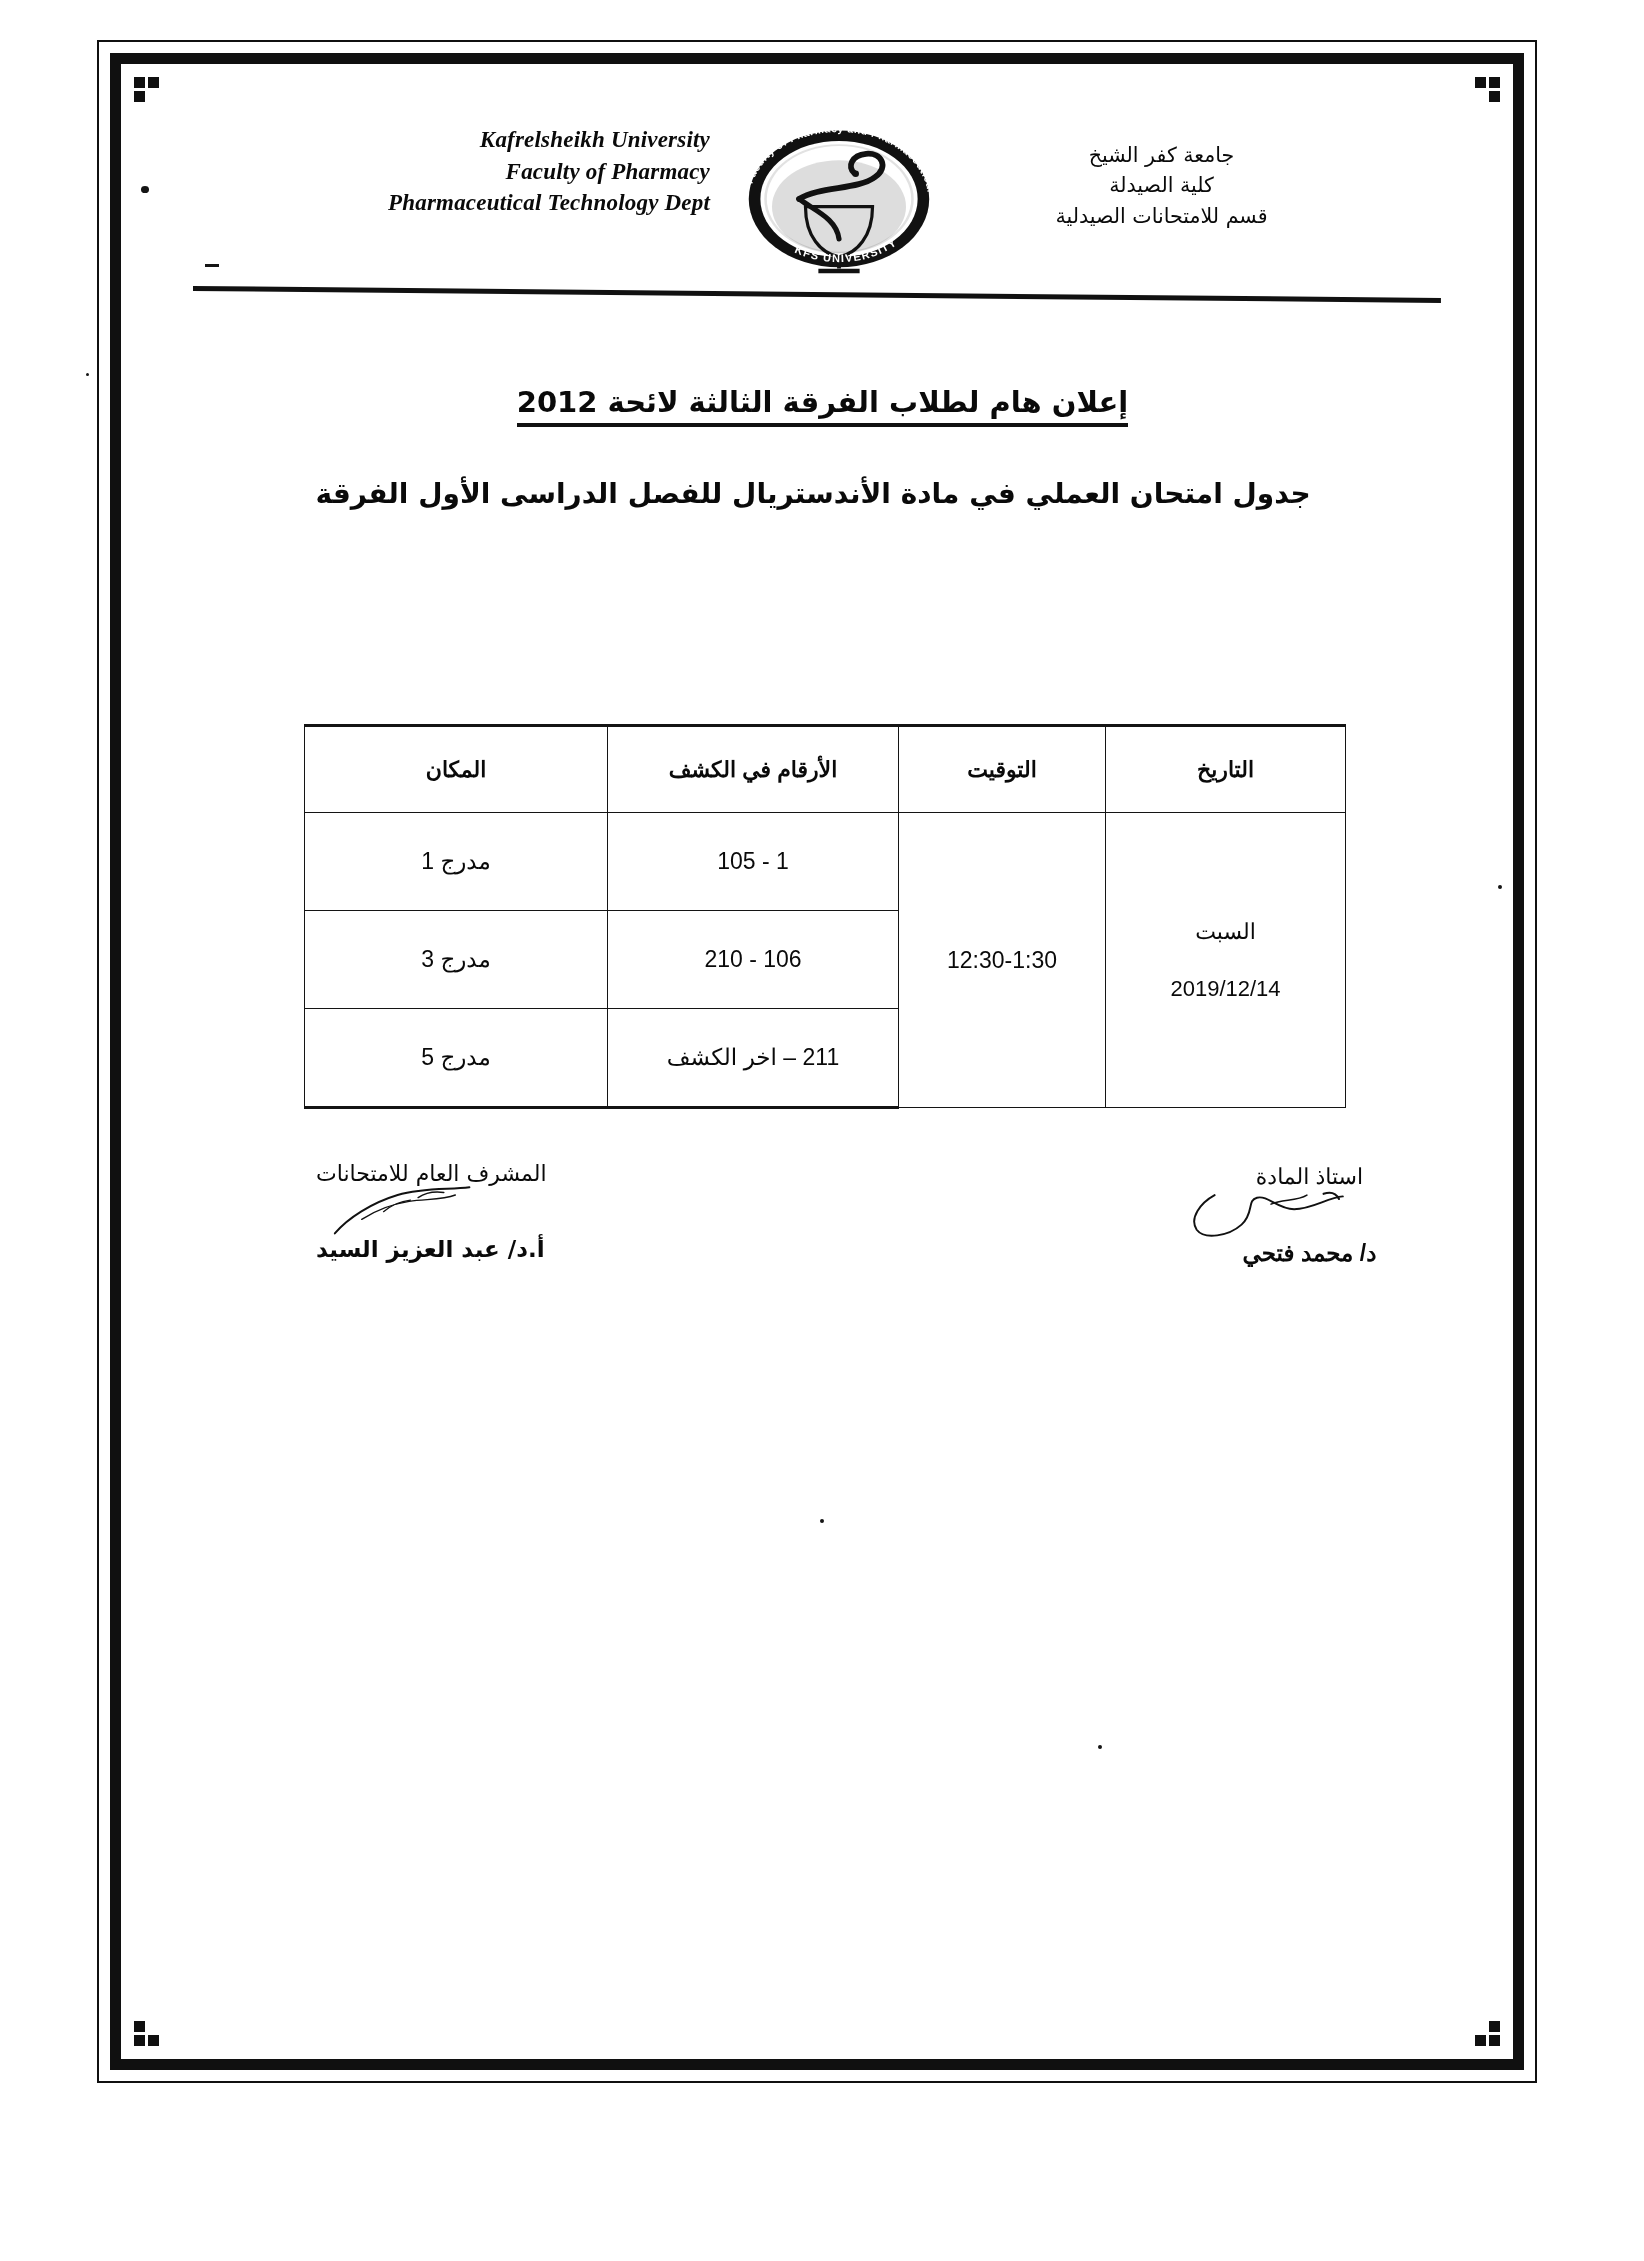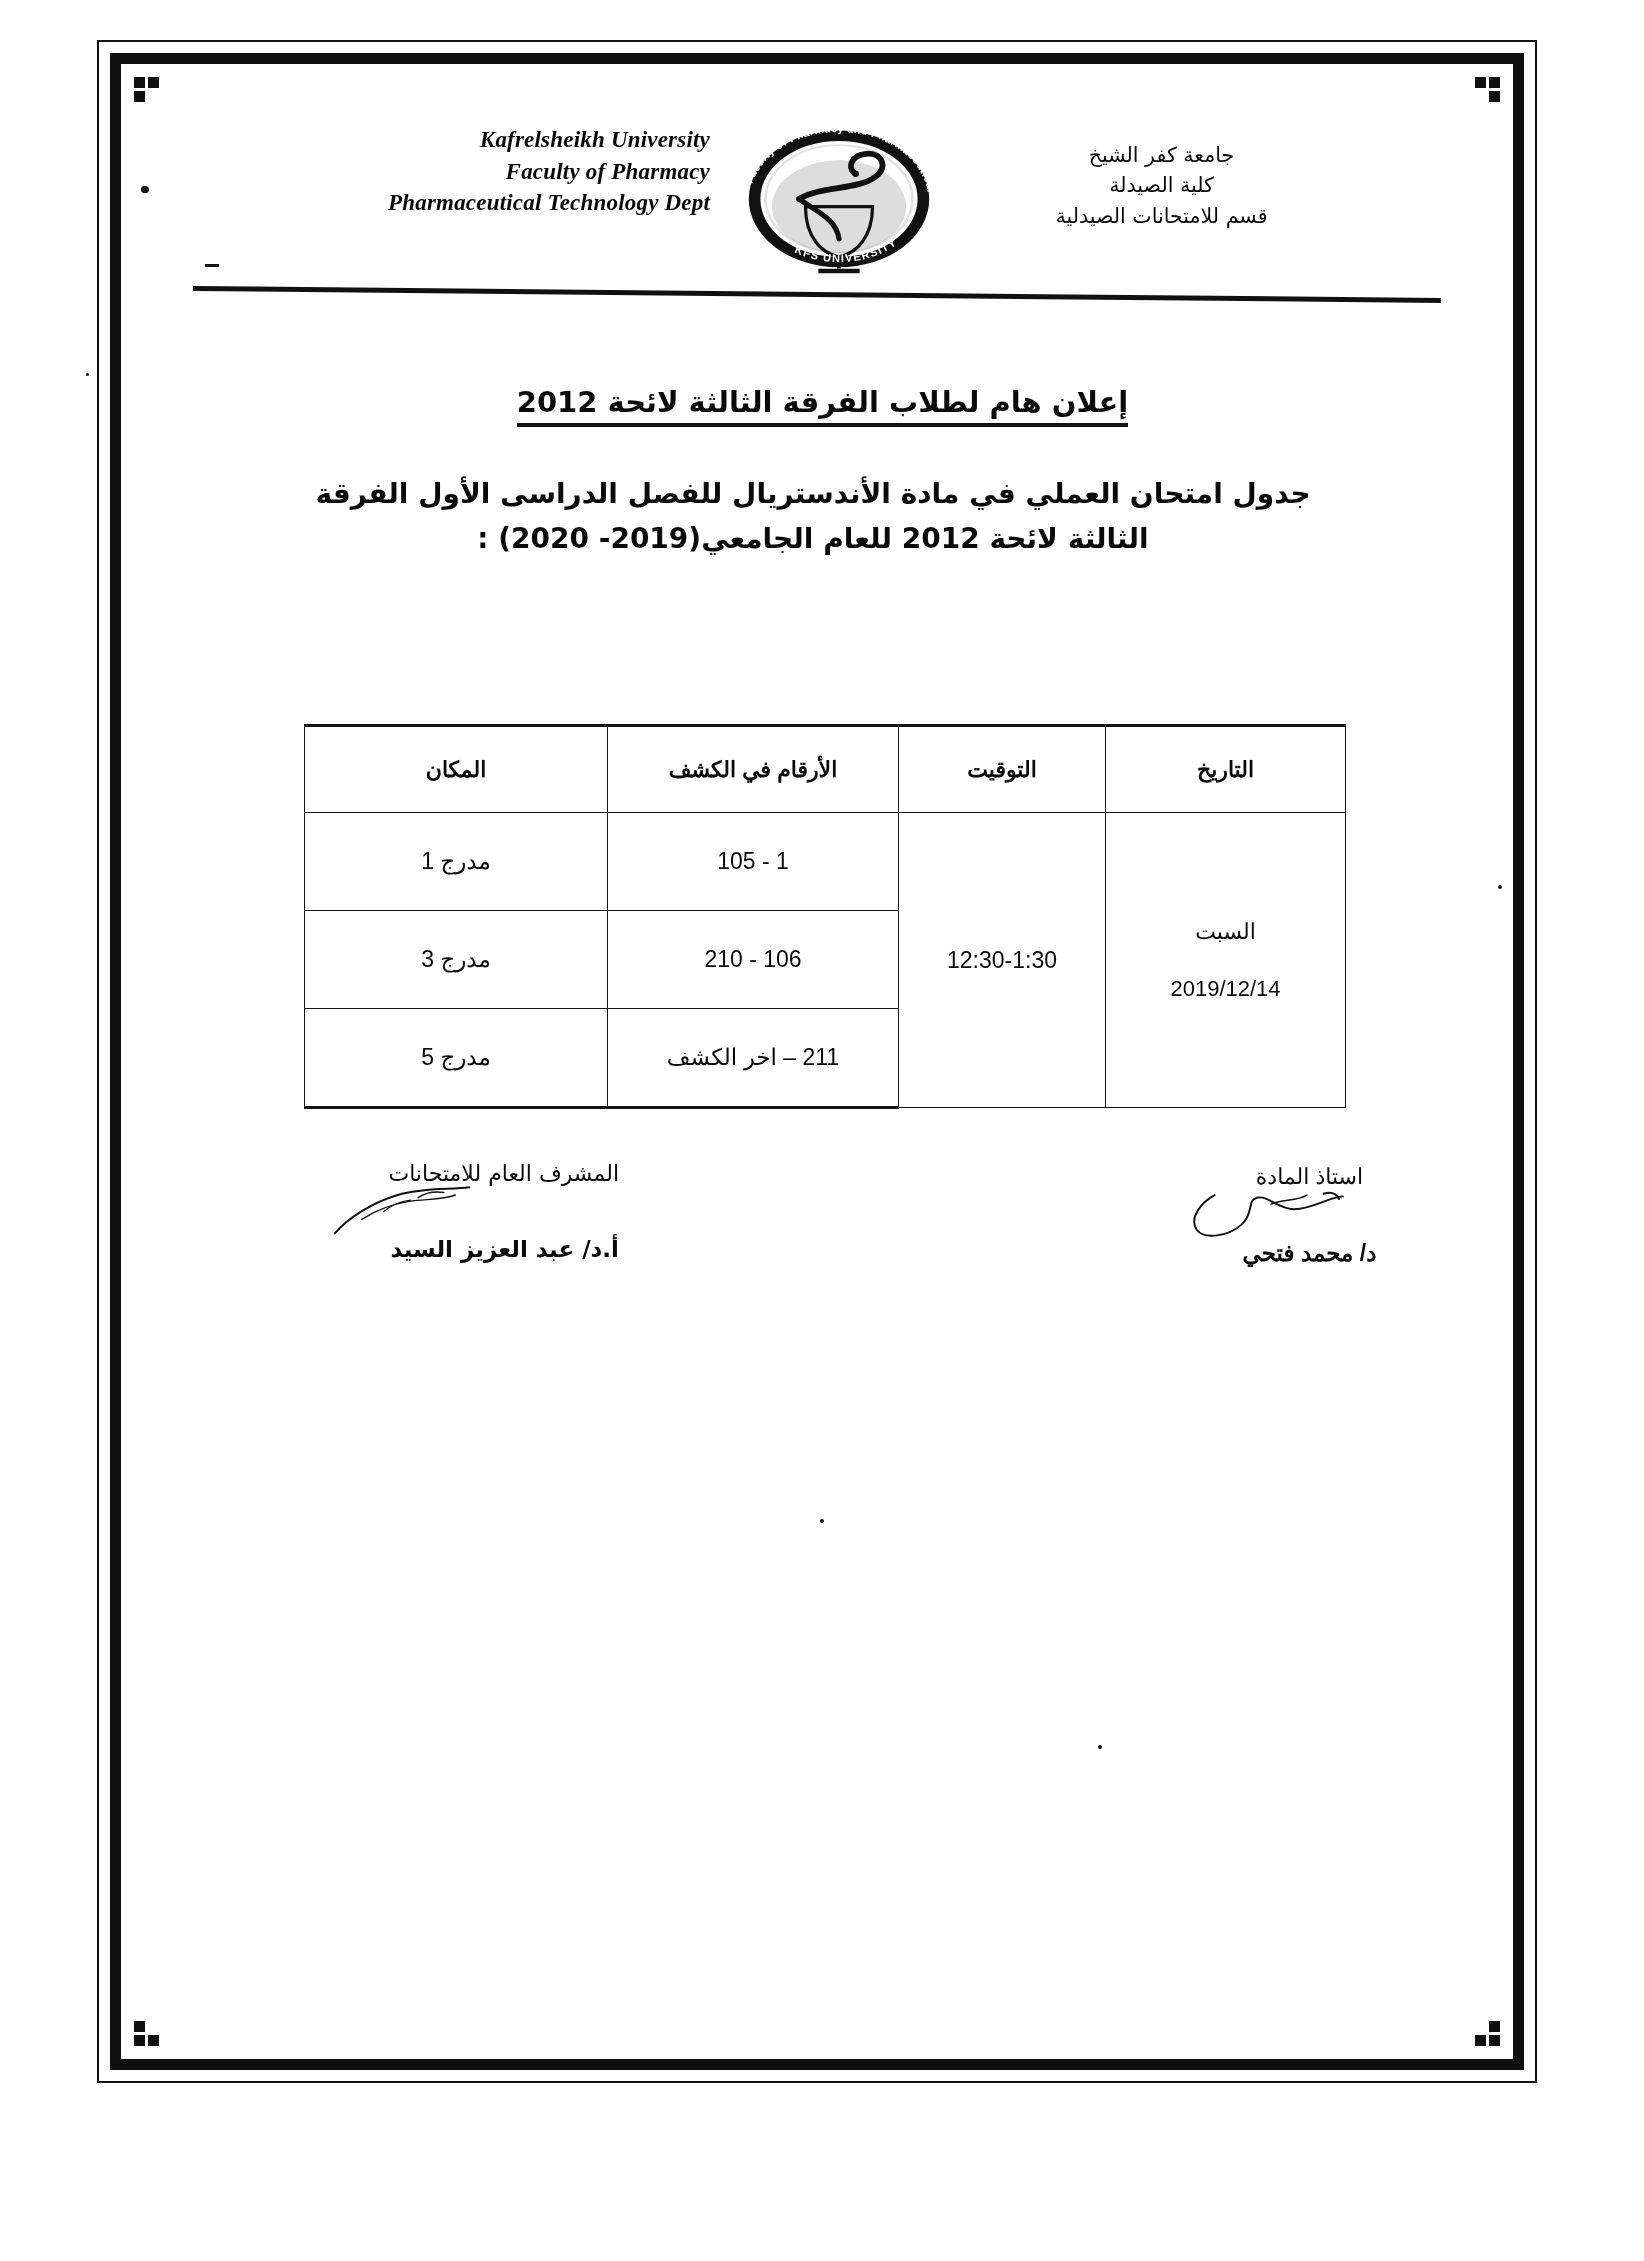--- a/index.html
+++ b/index.html
@@ -209,21 +209,21 @@
     width: 271px;
     text-align: center;
     direction: rtl;
     font-family: Liberation Sans, sans-serif;
   }
   #sig-left {
     position: absolute;
     left: 316px;
     top: 1161px;
     width: 303px;
-    text-align: right;
+    text-align: left;
     direction: rtl;
     font-family: "DejaVu Sans", "Liberation Sans", sans-serif;
   }
   .sig-role {
     font-size: 22px;
     font-weight: normal;
     white-space: nowrap;
   }
   .sig-name {
     font-size: 23px;
@@ -320,21 +320,20 @@
 </div>
 
 <div id="header-rule"></div>
 
 <div id="announce-title">
   <span class="u">إعلان هام لطلاب الفرقة الثالثة لائحة  2012</span>
 </div>
 
 <div id="main-title">
   <div>جدول امتحان العملي في مادة الأندستريال للفصل الدراسى الأول الفرقة</div>
-  <div>الثالثة لائحة 2012 للعام الجامعي(2019- 2020) :</div>
 </div>
 
 <table id="schedule-table">
   <thead>
     <tr>
       <th class="col-date">التاريخ</th>
       <th class="col-time">التوقيت</th>
       <th class="col-nums">الأرقام في الكشف</th>
       <th class="col-place">المكان</th>
     </tr>

